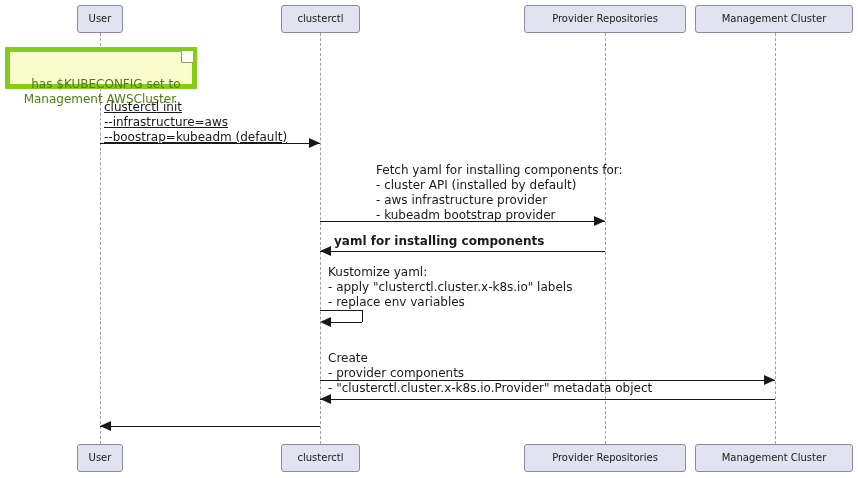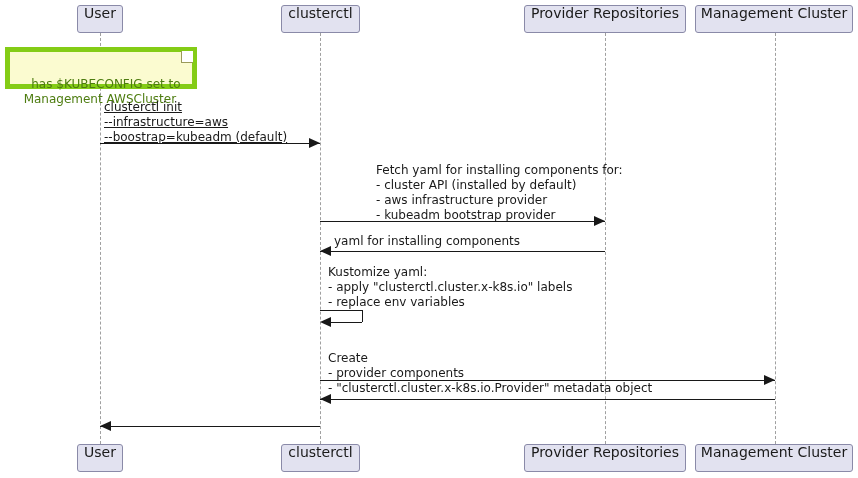--- a/index.html
+++ b/index.html
@@ -18,23 +18,24 @@
   }
 
   
   .participant {
     position: absolute;
     box-sizing: border-box;
     background: #E2E2F0;
     border: 1px solid #8A8AA8;
     border-radius: 3px;
     color: #1A1A1A;
-    font-size: 14px;
+    font-size: 10px;
     line-height: 1;
     display: flex;
+    align-items: center;
     justify-content: center;
     white-space: nowrap;
   }
 
   
   .lifeline {
     position: absolute;
     width: 0;
     border-left: 1px dashed #A0A0A0;
   }
@@ -151,21 +152,21 @@
   <div class="msg-line" style="left:100px; top:143px; width:220px;"></div>
   <div class="arrowhead right" style="left:309px; top:138px;"></div>
 
   <div class="msg-label" style="left:328px; top:163px;margin-left:48px;">Fetch yaml for installing components for:
 - cluster API (installed by default)
 - aws infrastructure provider
 - kubeadm bootstrap provider</div>
   <div class="msg-line" style="left:320px; top:221px; width:285px;"></div>
   <div class="arrowhead right" style="left:594px; top:216px;"></div>
 
-  <div class="msg-label" style="left:334px; top:234px;">yaml for installing components</div>
+  <div class="msg-label" style="left:334px; top:234px;font-weight:bold;">yaml for installing components</div>
   <div class="msg-line" style="left:320px; top:251px; width:285px;"></div>
   <div class="arrowhead left" style="left:320px; top:246px;"></div>
 
   <div class="msg-label" style="left:328px; top:265px;">Kustomize yaml:
 - apply "clusterctl.cluster.x-k8s.io" labels
 - replace env variables</div>
   <div class="self-top" style="left:320px; top:310px; width:42px;"></div>
   <div class="self-right" style="left:362px; top:310px; height:12px;"></div>
   <div class="self-bottom" style="left:331px; top:322px; width:31px;"></div>
   <div class="arrowhead left" style="left:320px; top:317px;"></div>

